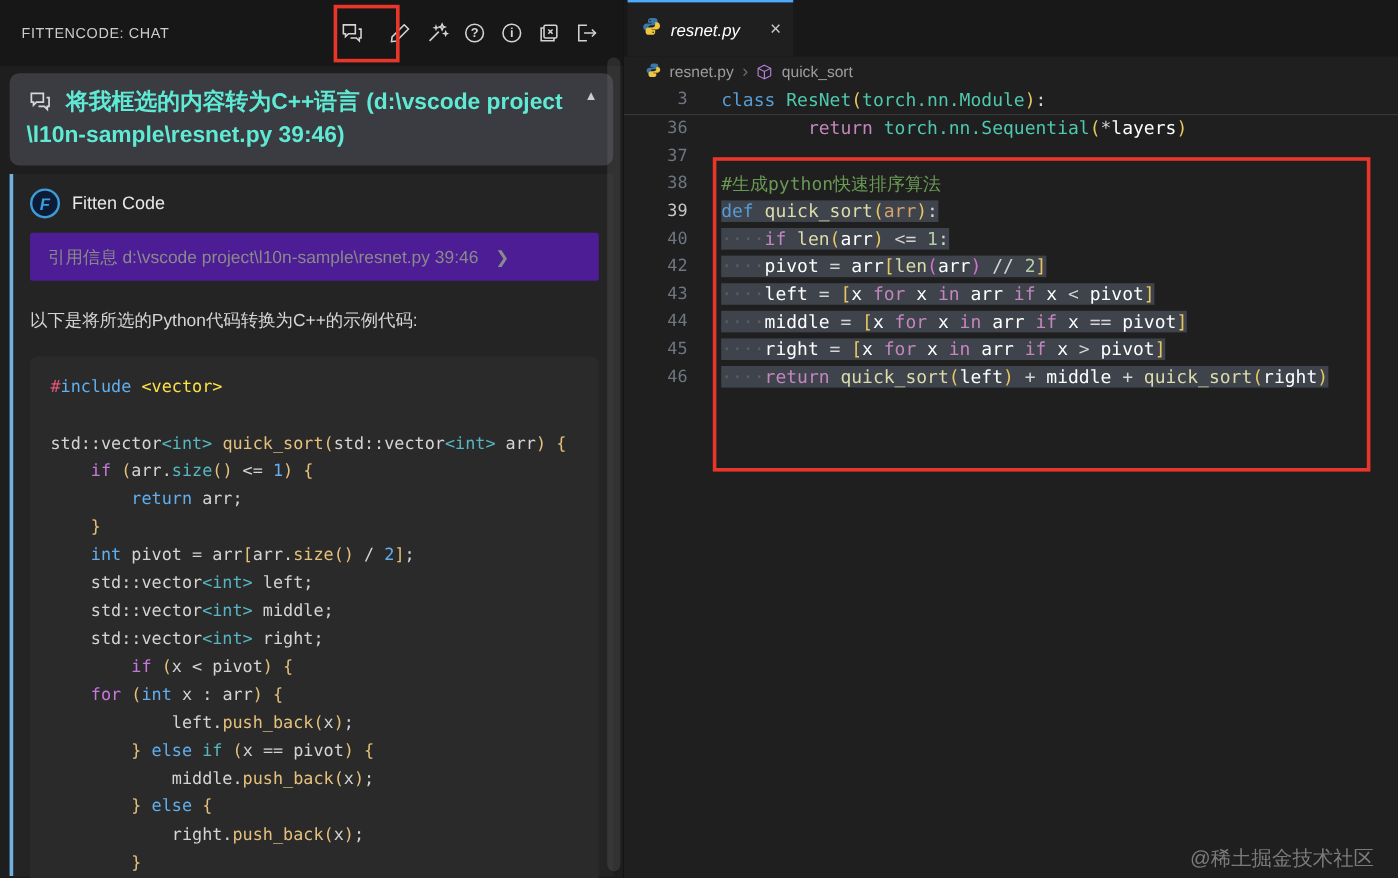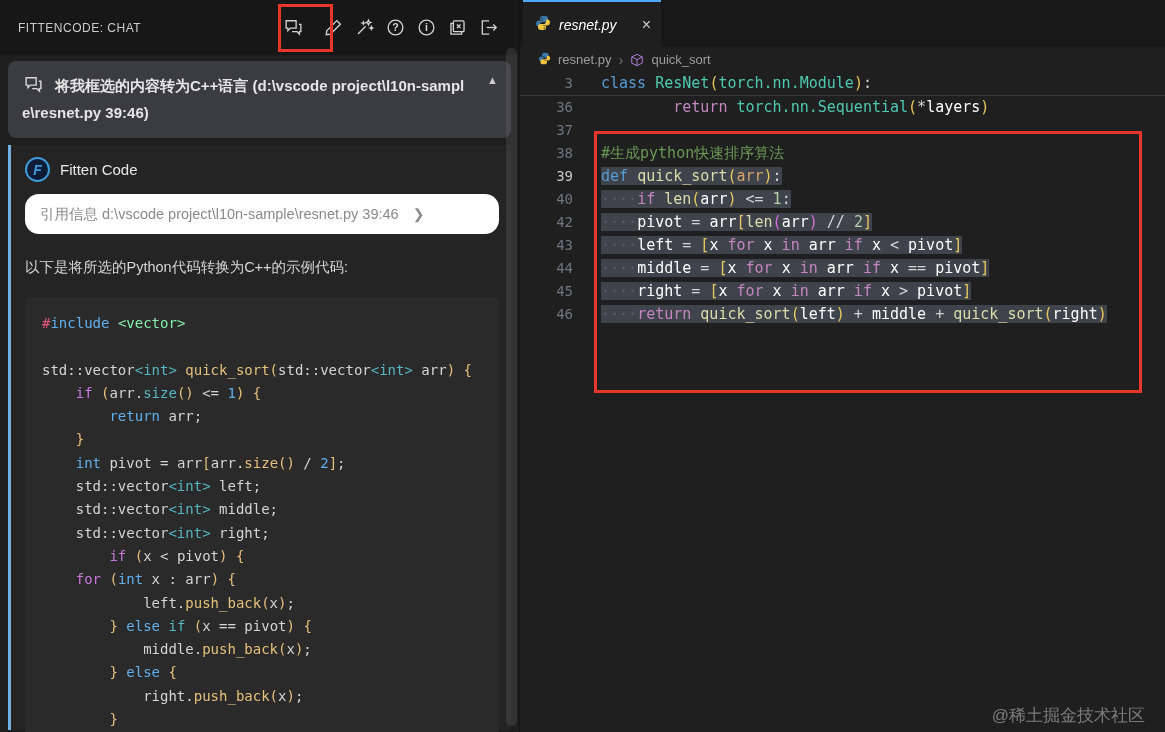--- a/index.html
+++ b/index.html
@@ -14,29 +14,29 @@
   .header-actions { margin-left:auto; display:flex; align-items:center; gap:5px; padding-right:10px; }
   .icon-btn { width:26px; height:26px; display:flex; align-items:center; justify-content:center; border-radius:4px; cursor:pointer; }
   .icon-btn svg { width:19px; height:19px; stroke:#d4d4d4; fill:none; stroke-width:1.1; }
   .icon-btn .filltxt { fill:#d4d4d4; stroke:none; font-size:9px; font-weight:bold; }
   .icon-btn:first-child { margin-right:9px; }
   .red-highlight-header { position:absolute; left:278px; top:4px; width:55px; height:48px; border:3px solid #e8362a; z-index:6; pointer-events:none; }
 
   .user-card { margin:6px 8px 7px 8px; background:#3b3b42; border-radius:8px; padding:11px 14px 12px 14px; position:relative; cursor:pointer; }
   .user-card .bubble-icon { float:left; margin:3px 12px 0 2px; }
   .user-card .bubble-icon svg { width:19px; height:19px; stroke:#d8d8d8; fill:none; stroke-width:1.2; }
-  .user-card-text { color:#e5e5e5; font-weight:700; font-size:15px; line-height:27px; word-break:break-all; padding-right:26px; }
+  .user-card-text { color:#5eead4; font-weight:700; font-size:19px; line-height:27px; word-break:break-all; padding-right:26px; }
   .collapse-arrow { position:absolute; right:13px; top:13px; color:#cccccc; font-size:11px; }
 
   .response { position:relative; margin:0 8px 0 8px; background:#242424; border-left:3px solid #6fb1e4; padding:10px 0 0 12px; height:585px; }
   .fc-header { display:flex; align-items:center; gap:10px; margin:2px 0 12px 2px; }
   .fc-logo { width:25px; height:25px; border-radius:50%; background:#0d1c36; border:2px solid #3f9bd8; color:#3f9bd8;
              display:flex; align-items:center; justify-content:center; font-weight:900; font-style:italic; font-size:14px; }
   .fc-name { color:#e8e8e8; font-size:15px; }
-  .ref-card { background:#ffffff; border-radius:14px; margin:0 12px 0 2px; height:40px; display:flex; align-items:center;
+  .ref-card { background:#4c1d95; border-radius:2px; margin:0 12px 0 2px; height:40px; display:flex; align-items:center;
               padding:0 15px; color:#8a8a8a; font-size:14.5px; cursor:pointer; white-space:nowrap; overflow:hidden; }
   .ref-chevron { margin-left:14px; font-size:14px; color:#8a8a8a; }
   .intro-text { color:#d6d6d6; font-size:14.5px; margin:24px 0 0 2px; }
 
   .chat-code { background:#2a2a2a; border-radius:6px; margin:20px 12px 0 2px; padding:15px 10px 0 17px;
                font-family:"DejaVu Sans Mono", monospace; font-size:14px; line-height:23.3px; height:446px; overflow:hidden; }
   .cline { white-space:pre; }
 
   .left-scrollbar { position:absolute; right:2px; top:48px; width:11px; height:678px; background:rgba(121,121,121,.22); border-radius:6px; cursor:pointer; }
 
@@ -61,21 +61,21 @@
 
   .red-box-editor { position:absolute; left:74px; top:131px; width:548px; height:262px; border:3px solid #e8362a; pointer-events:none; }
   .watermark { position:absolute; right:20px; bottom:5px; color:#8b8b8b; font-size:17px; opacity:.85; }
 
   
   .tk-kw{color:#569cd6} .tk-ctrl{color:#c586c0} .tk-fn{color:#dcdcaa} .tk-var{color:#ffffff}
   .tk-pm{color:#d7a36a} .tk-cls{color:#4ec9b0} .tk-cm{color:#6a9955} .tk-num{color:#b5cea8}
   .tk-op{color:#d4d4d4} .tk-br1{color:#e8c660} .tk-br2{color:#d670d6} .tk-pl{color:#d4d4d4}
   .tk-ws{color:#575f6b}
   
-  .tk-red{color:#e0567a} .tk-blue2{color:#61afef} .tk-grn{color:#86efac} .tk-cyan{color:#56b6c2}
+  .tk-red{color:#e0567a} .tk-blue2{color:#61afef} .tk-grn{color:#fde047} .tk-cyan{color:#56b6c2}
   .tk-yel{color:#e5c07b} .tk-mag{color:#c678dd} .tk-br{color:#e5c07b} .tk-num2{color:#61afef}
   .tk-sp{}
 </style>
 </head>
 <body>
 
 <div class="app">
 
   <div class="left-panel">
     <div class="panel-header">

